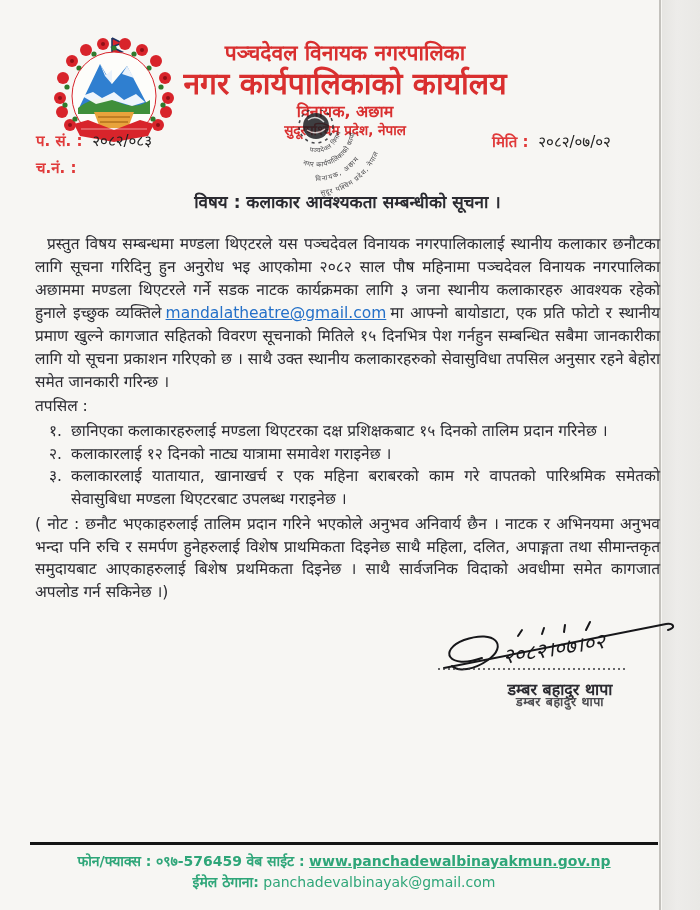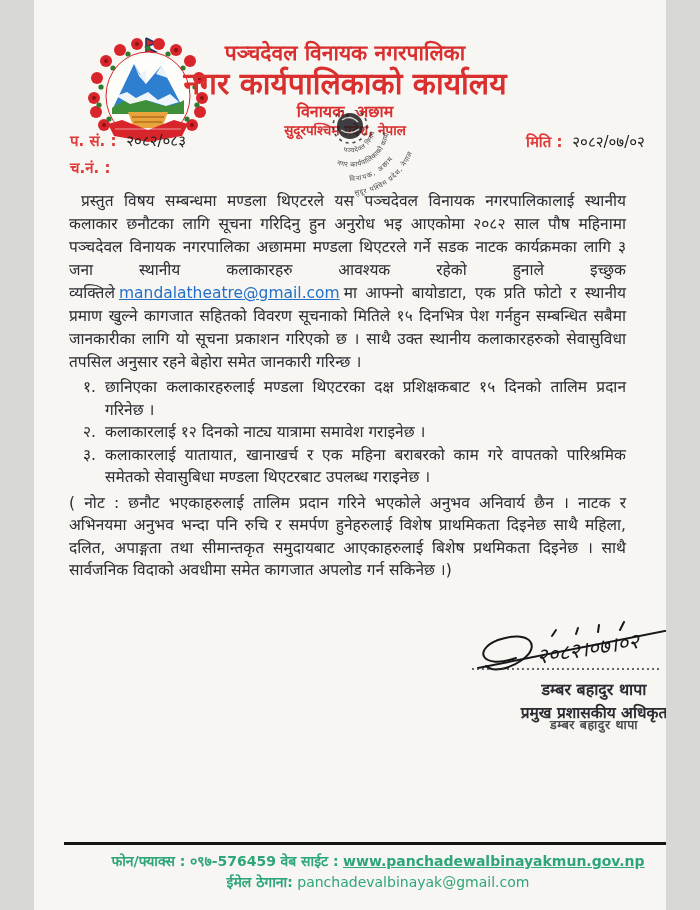--- a/index.html
+++ b/index.html
@@ -1,18 +1,18 @@
 <!DOCTYPE html>
 <html><head>
 <meta charset="utf-8">
 <style>
   * { margin:0; padding:0; box-sizing:border-box; }
   html,body { background:#d8d8d6; }
   .page {
-    position:relative; width:632px; height:910px; margin:0 auto;
+    position:relative; width:700px; height:910px; margin:0 auto;
     background:#f7f6f3; overflow:hidden;
     font-family:"DejaVu Sans","Liberation Sans",sans-serif;
     color:#2b2b31;
   }
   .edge-strip { position:absolute; left:662px; top:0; width:38px; height:100%;
     background:linear-gradient(90deg,#e6e5e2 0,#edecea 40%,#e9e8e5 100%); }
   .edge-line { position:absolute; left:659px; top:0; width:2px; height:100%; background:#c3c1bc; }
 
   
   .header { position:absolute; left:35px; right:45px; top:40px; text-align:center; }
@@ -172,23 +172,25 @@
       <text font-size="6.8" letter-spacing="1.2">
         <textPath href="#arc3" xlink:href="#arc3" startOffset="18">विनायक, अछाम</textPath>
       </text>
       <text font-size="6.8" letter-spacing="0.8">
         <textPath href="#arc4" xlink:href="#arc4" startOffset="28">सुदूर पश्चिम प्रदेश, नेपाल</textPath>
       </text>
     </g>
   </svg>
 
   <div class="letter">
+    <div class="subject">विषय : कलाकार आवश्यकता सम्बन्धीको सूचना ।</div>
 
     <p class="para"><span>प्रस्तुत विषय सम्बन्धमा मण्डला थिएटरले यस पञ्चदेवल विनायक नगरपालिकालाई स्थानीय कलाकार छनौटका लागि सूचना गरिदिनु हुन अनुरोध भइ आएकोमा २०८२ साल पौष महिनामा पञ्चदेवल विनायक नगरपालिका अछाममा मण्डला थिएटरले गर्ने सडक नाटक कार्यक्रमका लागि ३ जना स्थानीय कलाकारहरु आवश्यक रहेको हुनाले इच्छुक व्यक्तिले</span><a href="#">mandalatheatre@gmail.com</a><span>मा आफ्नो बायोडाटा, एक प्रति फोटो र स्थानीय प्रमाण खुल्ने कागजात सहितको विवरण सूचनाको मितिले १५ दिनभित्र पेश गर्नहुन सम्बन्धित सबैमा जानकारीका लागि यो सूचना प्रकाशन गरिएको छ । साथै उक्त स्थानीय कलाकारहरुको सेवासुविधा तपसिल अनुसार रहने बेहोरा समेत जानकारी गरिन्छ ।</span></p>
 
+    <div class="tapasil">तपसिल :</div>
 
     <div class="nlist">
       <div class="row">
         <span class="num">१.</span>
         <span class="txt">छानिएका कलाकारहरुलाई मण्डला थिएटरका दक्ष प्रशिक्षकबाट १५ दिनको तालिम प्रदान गरिनेछ ।</span>
       </div>
       <div class="row">
         <span class="num">२.</span>
         <span class="txt">कलाकारलाई १२ दिनको नाट्य यात्रामा समावेश गराइनेछ ।</span>
       </div>
@@ -205,21 +207,20 @@
     <svg class="sig-svg" width="260" height="78" viewBox="0 0 260 78">
       <g fill="none" stroke="#17171a" stroke-width="2" stroke-linecap="round">
         <path d="M52 46 C 18 58 8 38 34 28 C 66 17 78 34 58 48 C 44 58 28 60 22 54"></path>
         <path d="M14 56 L 226 14 L 236 12 C 244 11 246 16 238 18"></path>
         <path d="M88 24 L 92 18 M112 22 L 114 16 M134 20 L 135 13 M156 18 L 160 10"></path>
       </g>
       <line x1="8" y1="57" x2="198" y2="57" stroke="#3a3a3e" stroke-width="1.6" stroke-dasharray="2 3"></line>
       <text x="74" y="52" transform="rotate(-9 74 52)" font-size="21" fill="#17171a" style="font-style:italic">२०८२।०७।०२</text>
     </svg>
     <div class="sig-name">डम्बर बहादुर थापा</div>
-    <div class="sig-title">प्रमुख प्रशासकीय अधिकृत</div>
     <div class="sig-stamp-name">डम्बर बहादुर थापा</div>
   </div>
 
   <div class="footer">
     <div class="f-rule"></div>
     <div class="f-line">
       <span class="lbl">फोन/फ्याक्स :</span>
       <span class="lbl">०९७-576459</span>
       <span class="lbl">वेब साईट :</span>
       <a href="#" class="f-web">www.panchadewalbinayakmun.gov.np</a>

